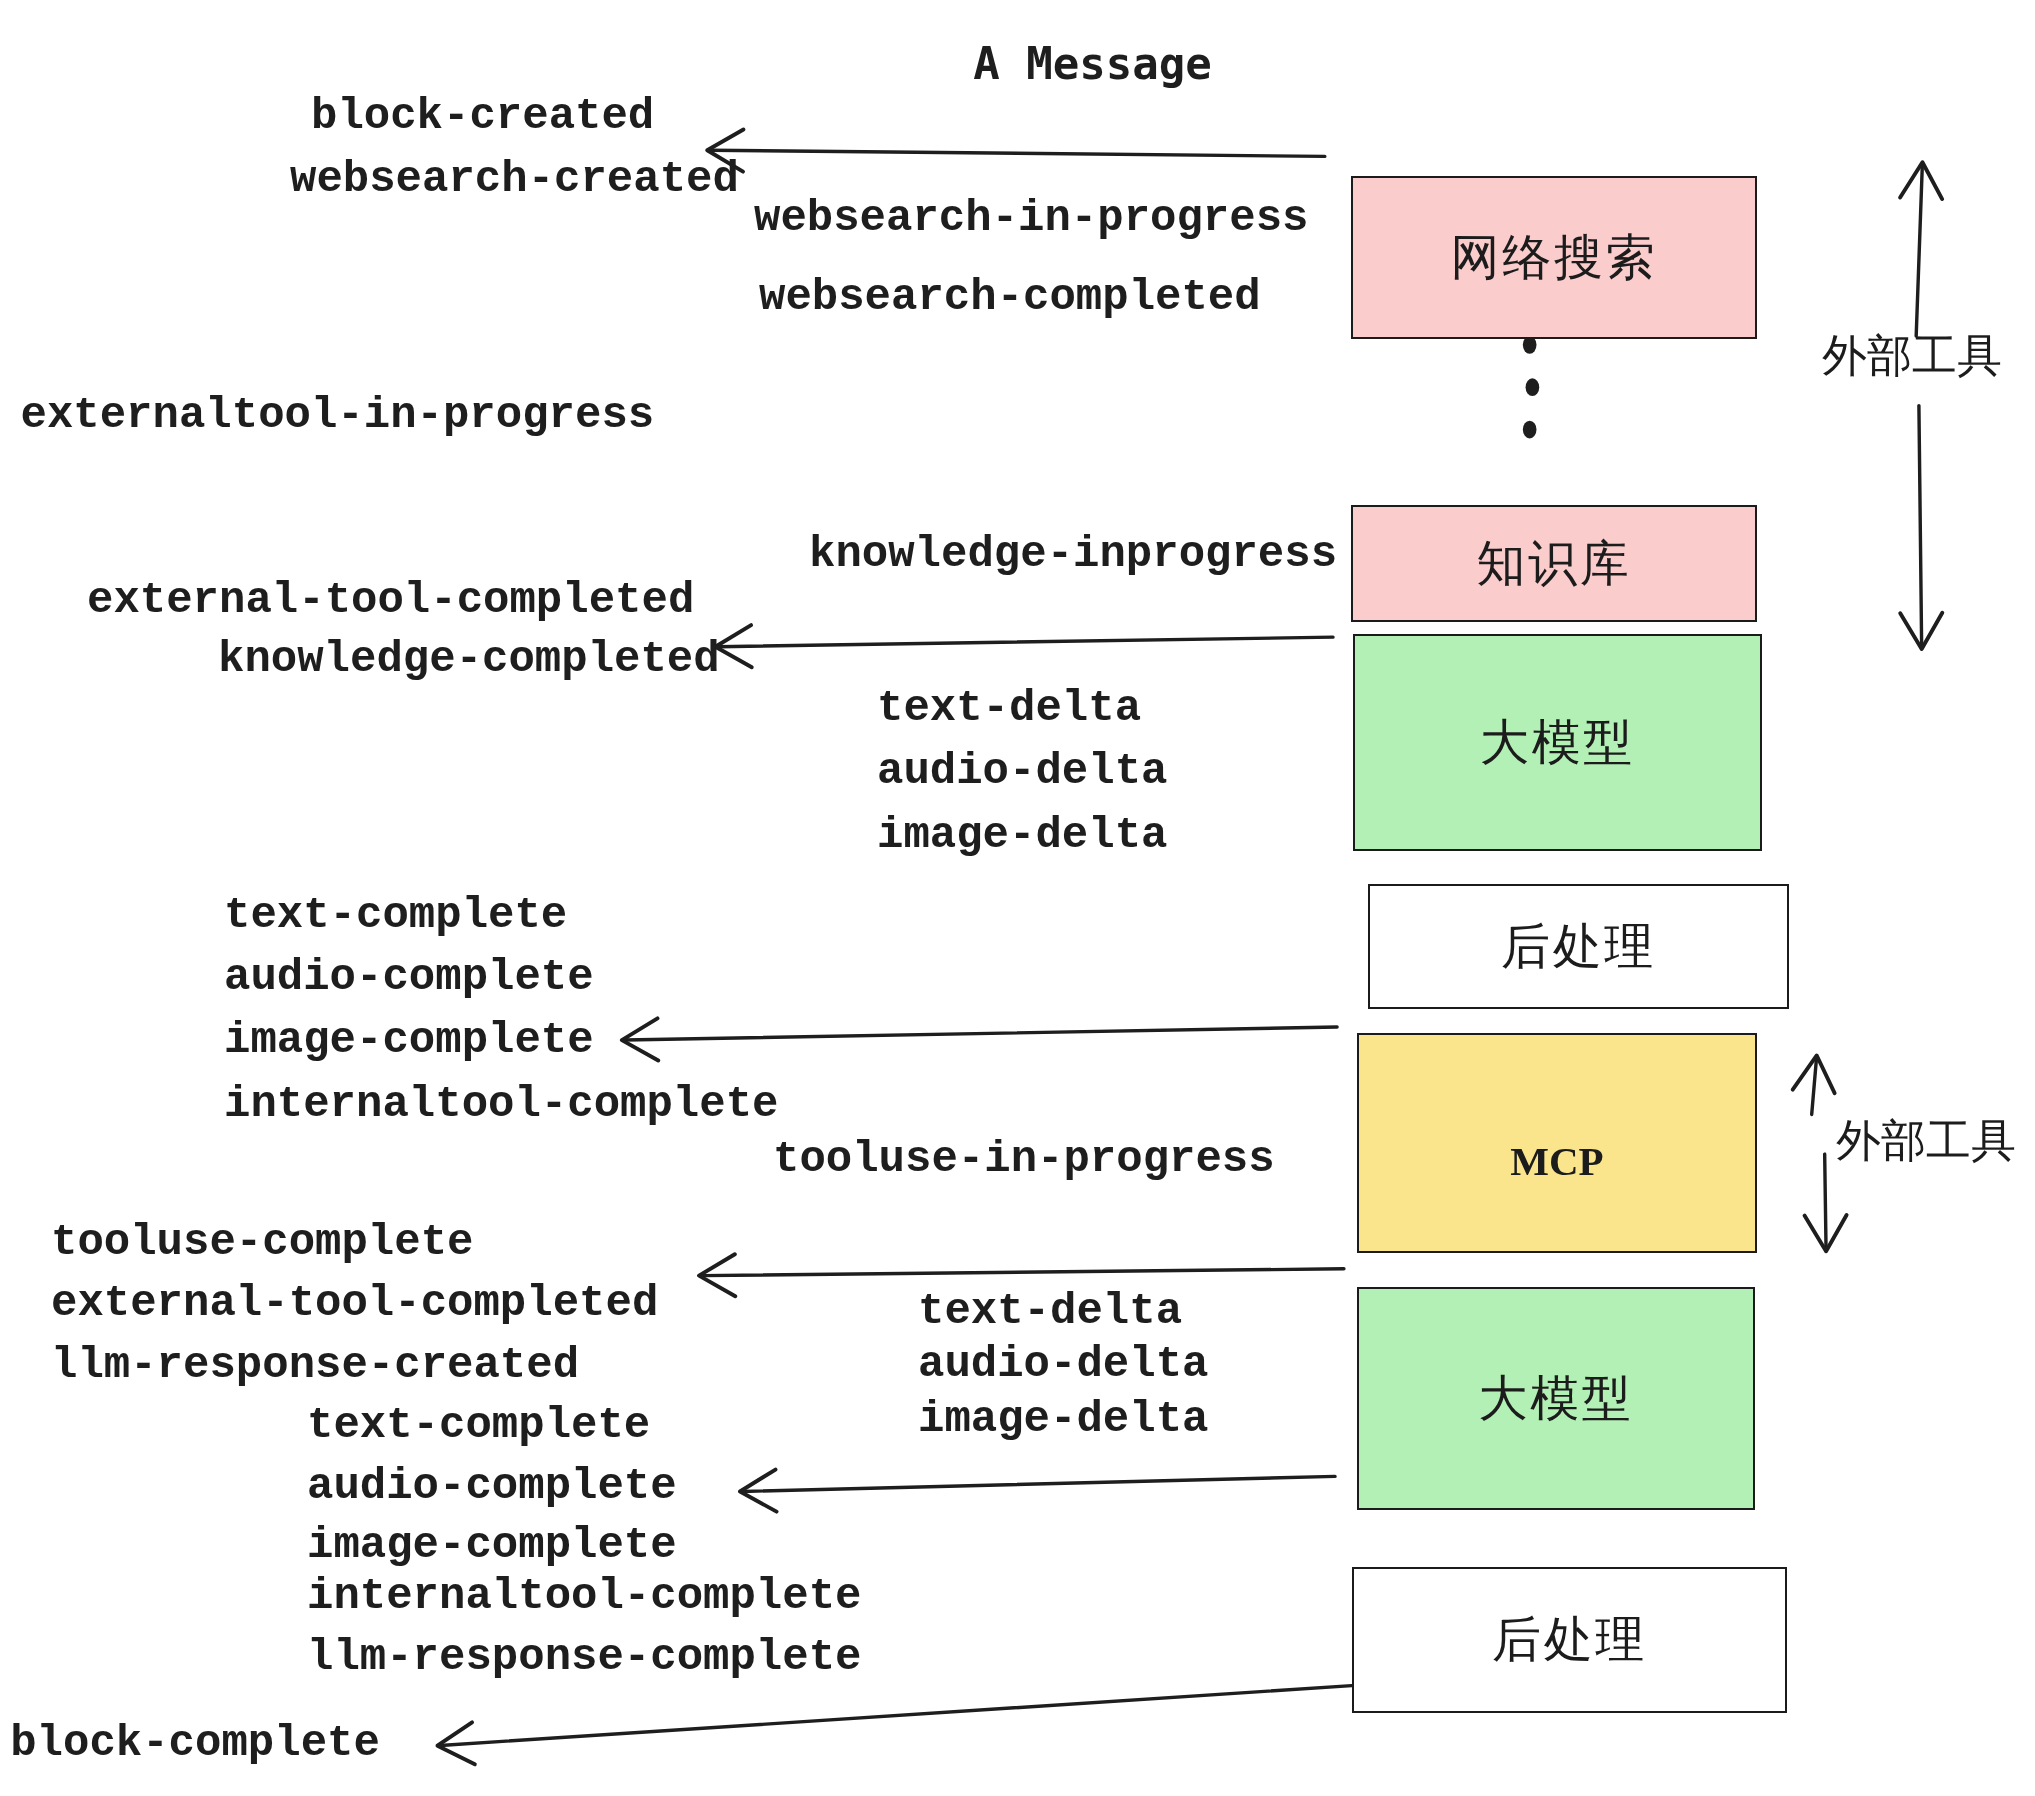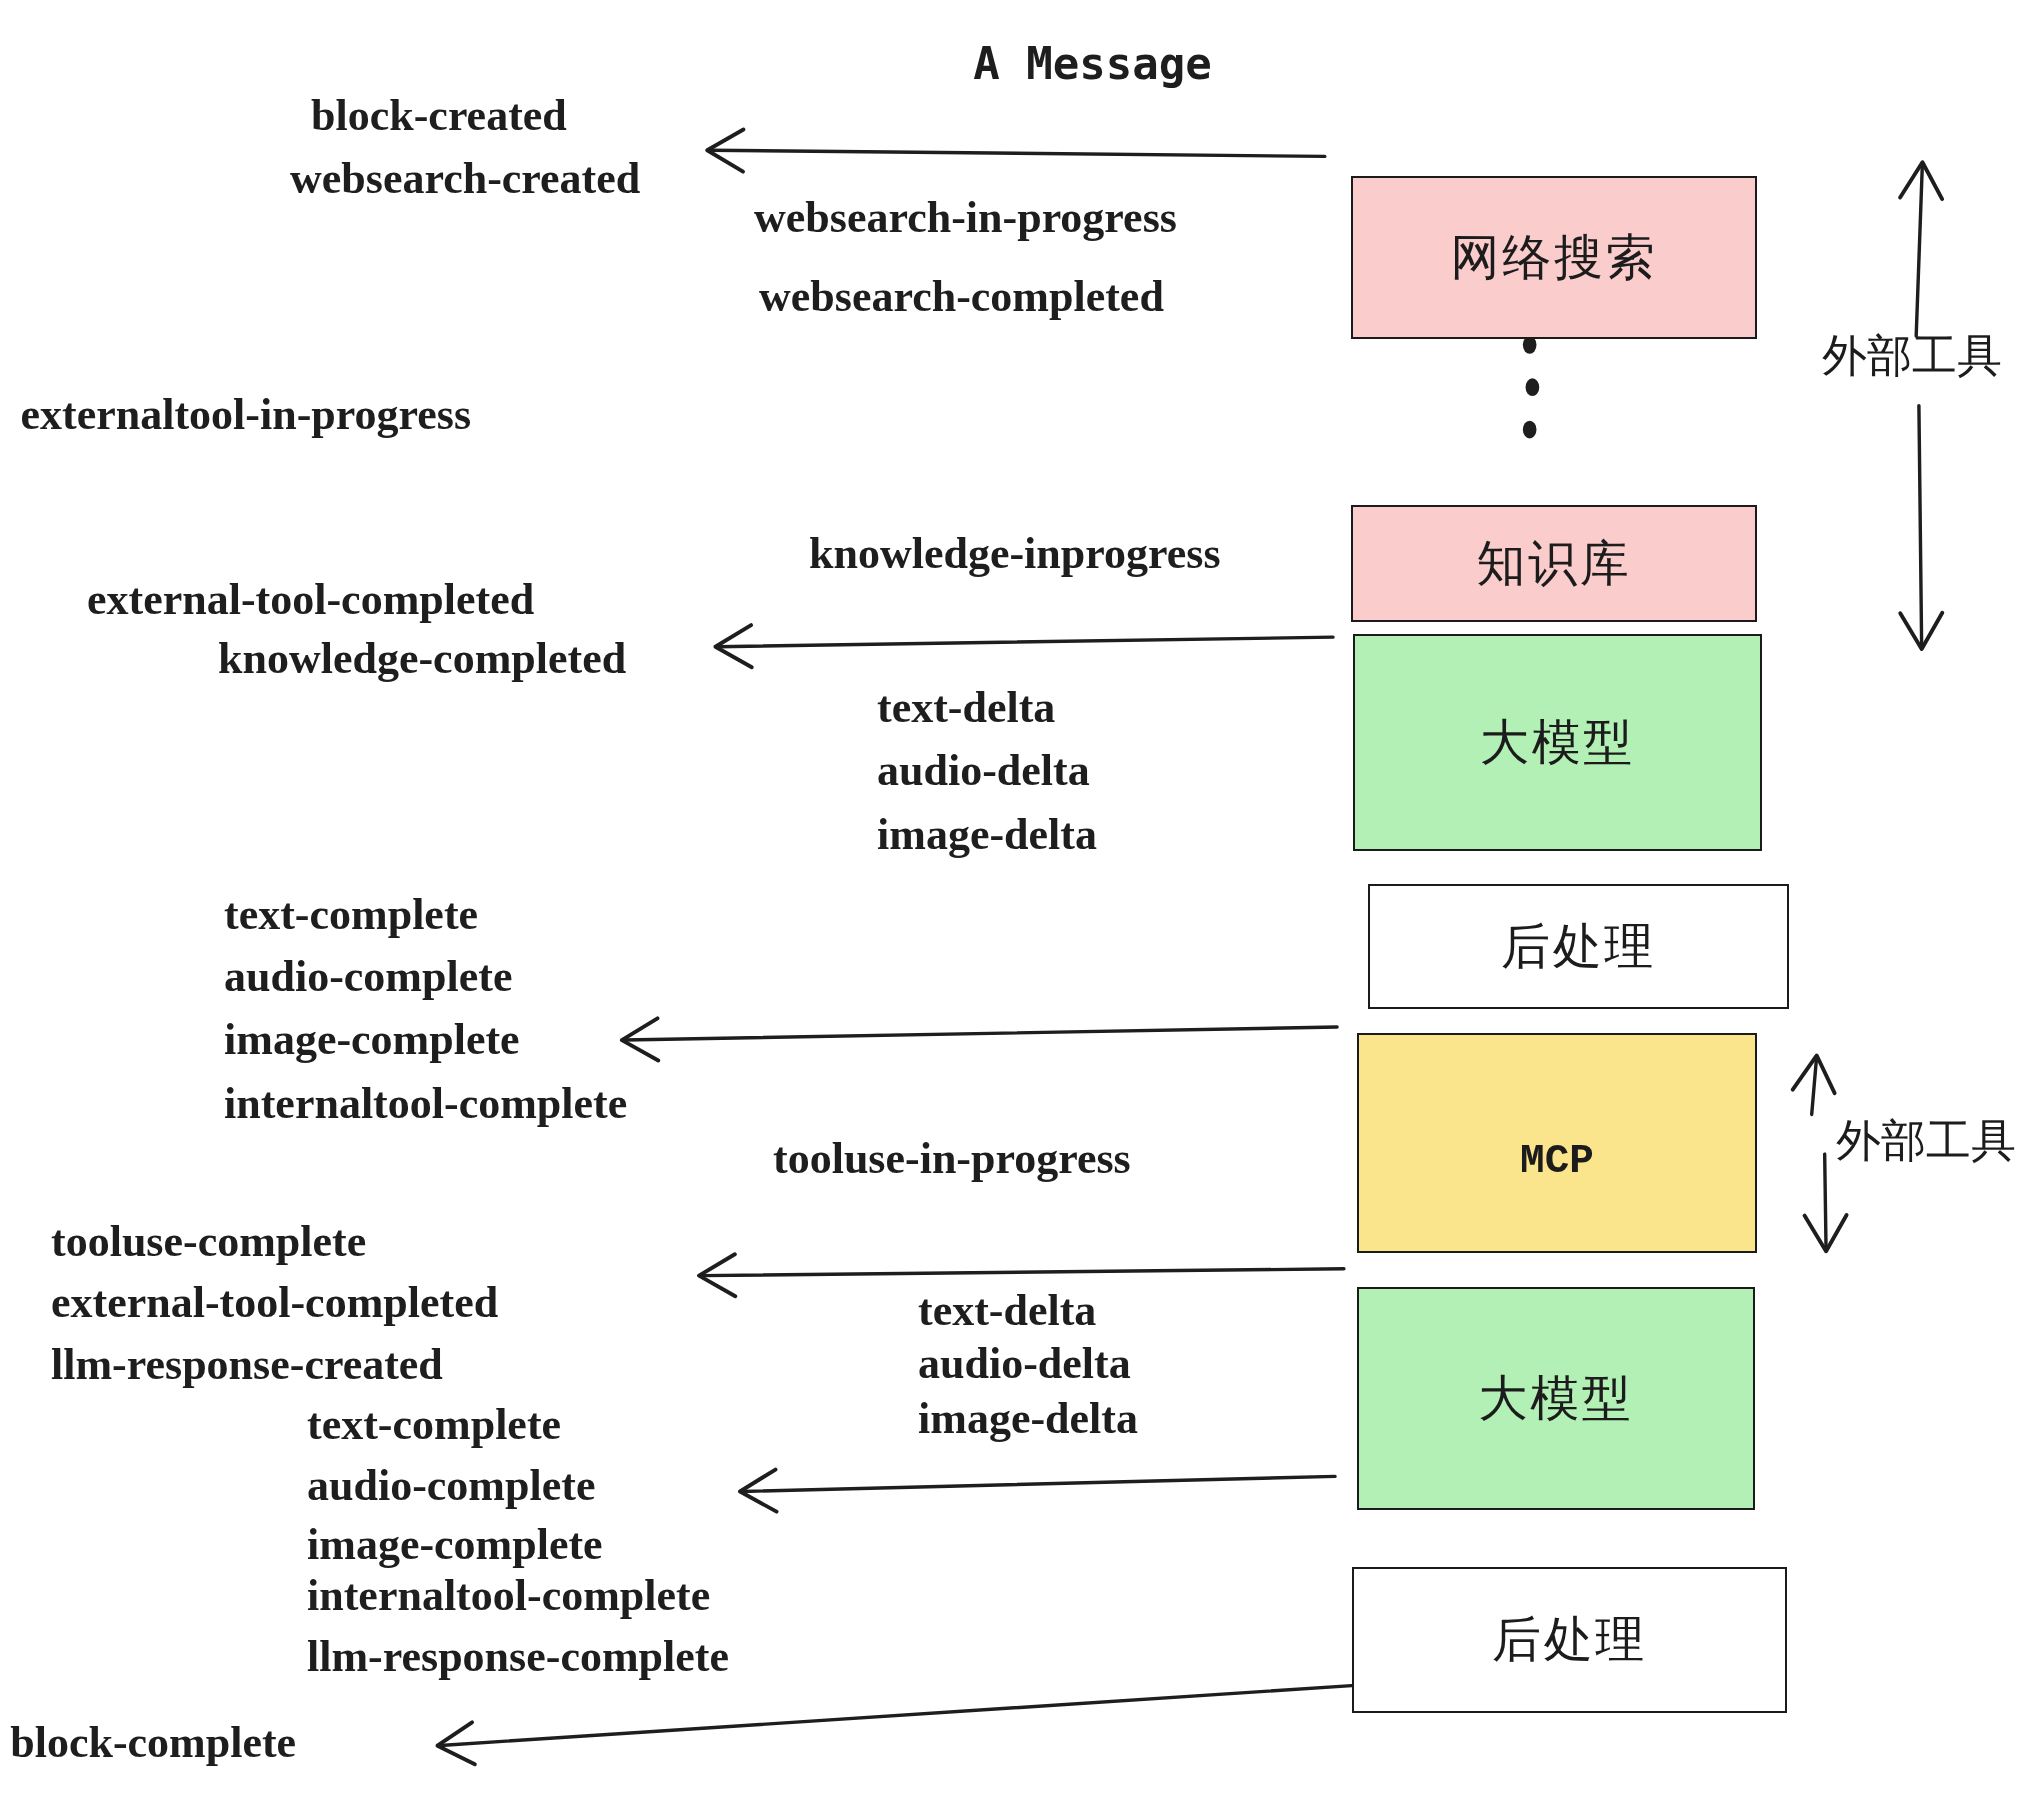--- a/index.html
+++ b/index.html
@@ -7,21 +7,21 @@
     position: relative;
     width: 2035px;
     height: 1796px;
     background: #ffffff;
     font-family: "DejaVu Sans Mono", "Liberation Mono", monospace;
     color: #1e1e1e;
     overflow: hidden;
   }
   .evt {
     position: absolute;
-    font-family: Liberation Serif, serif;
+    font-family: Liberation Mono, monospace;
     font-size: 44px;
     font-weight: bold;
     line-height: 1.1;
     white-space: nowrap;
     color: #1e1e1e;
   }
   .title {
     position: absolute;
     left: 881px; top: 12.3px; width: 423px;
     text-align: center;
@@ -40,21 +40,21 @@
   }
   .box .zh {
     font-family: "DejaVu Sans", "Liberation Sans", sans-serif;
     font-size: 49px;
     font-weight: normal;
     color: #1c1c1c;
     letter-spacing: 2.7px;
     white-space: nowrap;
   }
   .box .mono {
-    font-family: Liberation Mono, monospace;
+    font-family: Liberation Serif, serif;
     font-size: 41px;
     font-weight: bold;
     color: #1c1c1c;
     white-space: nowrap;
     margin-top: 35px;
   }
   .box-pink   { background: #fbcccc; }
   .box-green  { background: #b3f0b5; align-items: center; }
   .box-yellow { background: #fae58c; }
   .box-white  { background: #ffffff; }

